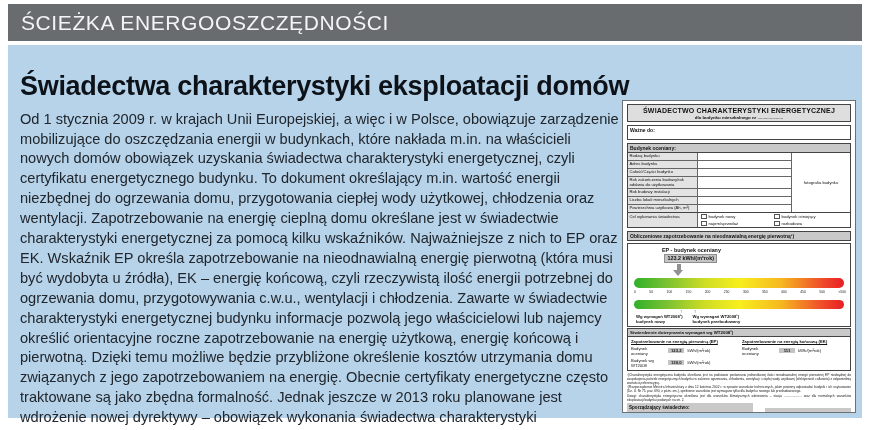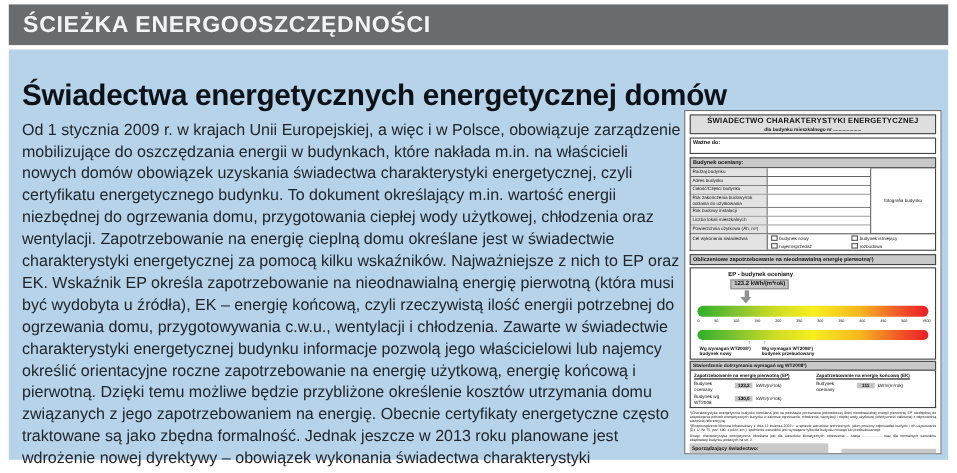--- a/index.html
+++ b/index.html
@@ -4,21 +4,21 @@
 <style>
   html,body{margin:0;padding:0;}
   body{
     width:870px;height:430px;background:#ffffff;position:relative;overflow:hidden;
     font-family:"Liberation Sans",sans-serif;
   }
   
   .topbar{
     position:absolute;left:8px;top:4px;width:854px;height:37px;
     background:#696c6e;color:#f3f4f6;font-size:21px;line-height:37px;
-    padding-left:13px;box-sizing:border-box;letter-spacing:.6px;font-weight:bold;
+    padding-left:13px;box-sizing:border-box;letter-spacing:.6px;
   }
   
   .panel{position:absolute;left:8px;top:45px;width:854px;height:373px;background:#b6d3ea;}
   .article-title{
     position:absolute;left:20px;top:53px;font-size:27px;font-weight:bold;
     color:#0d1118;letter-spacing:-.3px;
   }
   .article-body{
     position:absolute;left:20px;top:95px;width:600px;
     font-size:14.6px;line-height:19.9px;color:#21262c;
@@ -77,21 +77,21 @@
 </style>
 </head>
 <body>
 
 <div class="topbar">
   <span>ŚCIEŻKA ENERGOOSZCZĘDNOŚCI</span>
 </div>
 
 <div class="panel"></div>
 
-<h1 class="article-title">Świadectwa energetycznych energetycznej domów</h1>
+<h1 class="article-title">Świadectwa charakterystyki eksploatacji domów</h1>
 
 <p class="article-body">Od 1 stycznia 2009 r. w krajach Unii Europejskiej, a więc i w Polsce, obowiązuje zarządzenie mobilizujące do oszczędzania energii w budynkach, które nakłada m.in. na właścicieli nowych domów obowiązek uzyskania świadectwa charakterystyki energetycznej, czyli certyfikatu energetycznego budynku. To dokument określający m.in. wartość energii niezbędnej do ogrzewania domu, przygotowania ciepłej wody użytkowej, chłodzenia oraz wentylacji. Zapotrzebowanie na energię cieplną domu określane jest w świadectwie charakterystyki energetycznej za pomocą kilku wskaźników. Najważniejsze z nich to EP oraz EK. Wskaźnik EP określa zapotrzebowanie na nieodnawialną energię pierwotną (która musi być wydobyta u źródła), EK – energię końcową, czyli rzeczywistą ilość energii potrzebnej do ogrzewania domu, przygotowywania c.w.u., wentylacji i chłodzenia. Zawarte w świadectwie charakterystyki energetycznej budynku informacje pozwolą jego właścicielowi lub najemcy określić orientacyjne roczne zapotrzebowanie na energię użytkową, energię końcową i pierwotną. Dzięki temu możliwe będzie przybliżone określenie kosztów utrzymania domu związanych z jego zapotrzebowaniem na energię. Obecnie certyfikaty energetyczne często traktowane są jako zbędna formalność. Jednak jeszcze w 2013 roku planowane jest wdrożenie nowej dyrektywy – obowiązek wykonania świadectwa charakterystyki energetycznej będzie dotyczyć m.in. domów oddawanych do użytku oraz przy sprzedaży domów.</p>
 
 <div class="cert">
 
   <div class="cert-title-box">
     <div class="cert-title">ŚWIADECTWO  CHARAKTERYSTYKI ENERGETYCZNEJ</div>
     <div class="cert-subtitle">dla budynku mieszkalnego nr .....................</div>
   </div>
 

